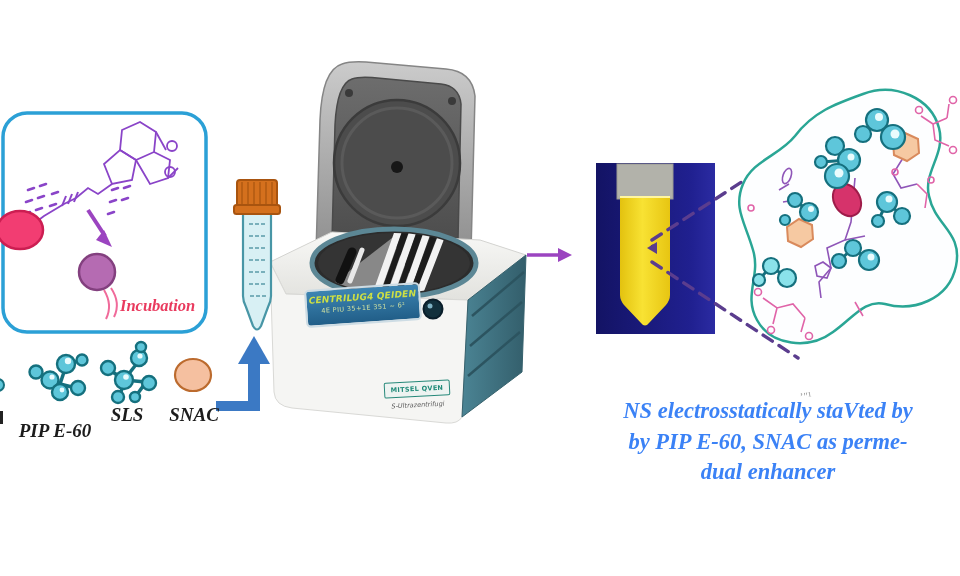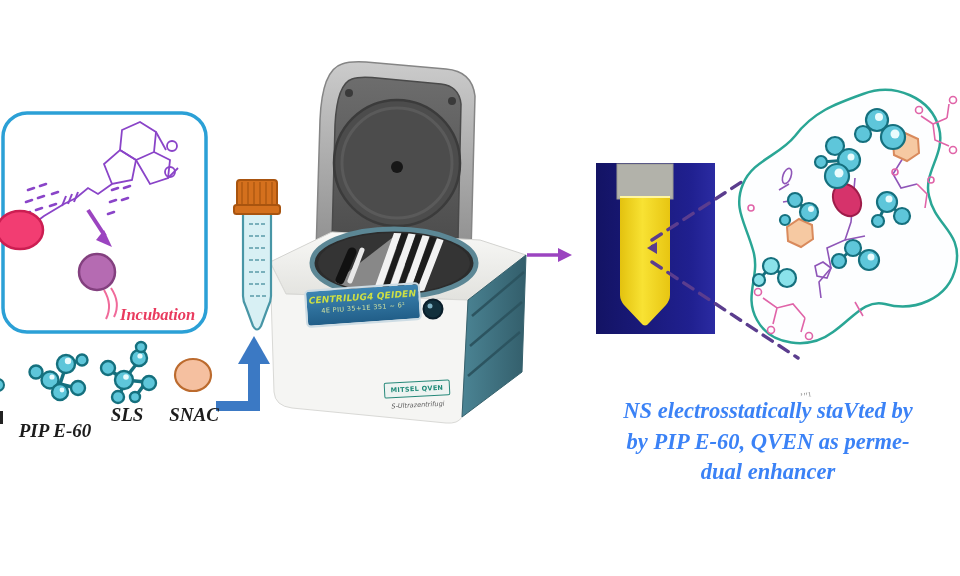--- a/index.html
+++ b/index.html
@@ -345,35 +345,35 @@
             <circle cx="104" cy="93" r="4.5"></circle>
         <circle cx="116" cy="77" r="3.5"></circle>
             <circle cx="154" cy="119" r="3.5"></circle>
             <circle cx="136" cy="177" r="3.5"></circle>
         <circle cx="76" cy="129" r="3"></circle>
       </g>
     </g>
   </g>
 </svg>
 
-<div class="txt incubation" style="left:120px;top:306px;width:90px;">Incubation</div>
+<div class="txt incubation" style="left:120px;top:297px;width:90px;">Incubation</div>
 
 <div class="txt mol-label" style="left:12px;top:420px;width:86px;">PIP E-60</div>
 <div class="txt mol-label" style="left:102px;top:404px;width:50px;">SLS</div>
 <div class="txt mol-label" style="left:162px;top:404px;width:64px;">SNAC</div>
 
 <div class="display-panel">
   <div class="display-l1">CENTRILUG4 QEIDEN</div>
   <div class="display-l2">4E PIU 35+1E 351 ~ 6²</div>
 </div>
 <div class="brand-box">MITSEL QVEN</div>
 <div class="brand-sub">S-Ultrazentrifugi</div>
 
 
 
 <div class="txt caption-pink right-cap">
   <span style="display:block">NS electrosstatically staVted by</span>
-  <span style="display:block">by PIP E-60, QVEN as perme-</span>
+  <span style="display:block">by PIP E-60, SNAC as perme-</span>
   <span style="display:block">dual enhancer</span>
 </div>
 <div class="artifact">’″¹</div>
 
 </div>
 
 </body></html>

